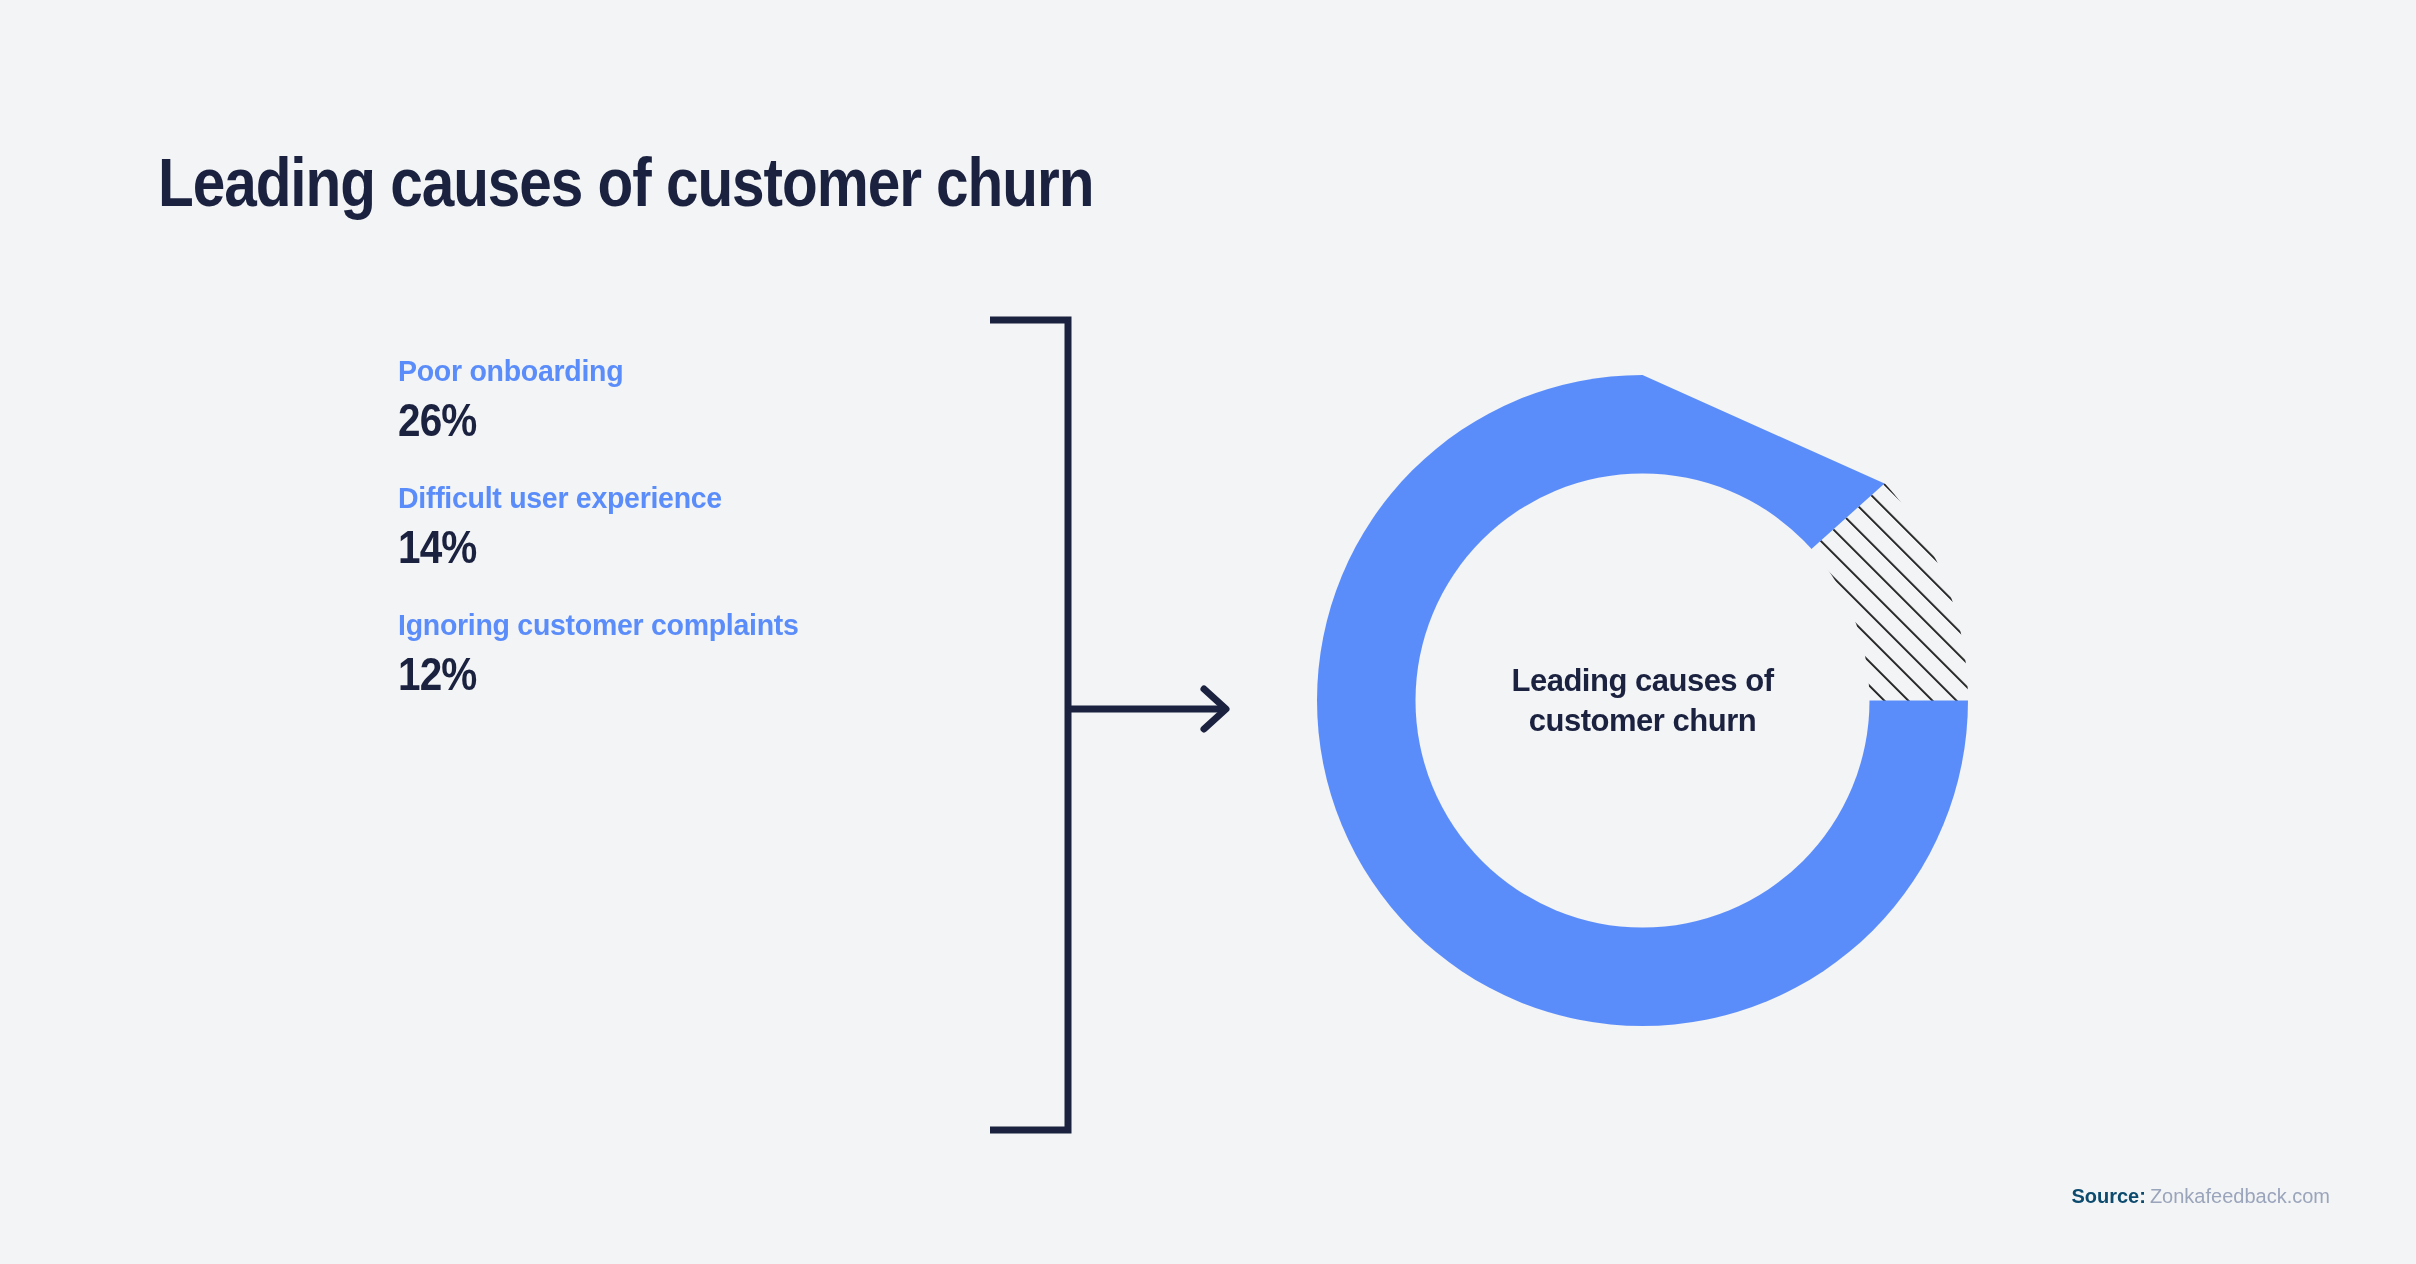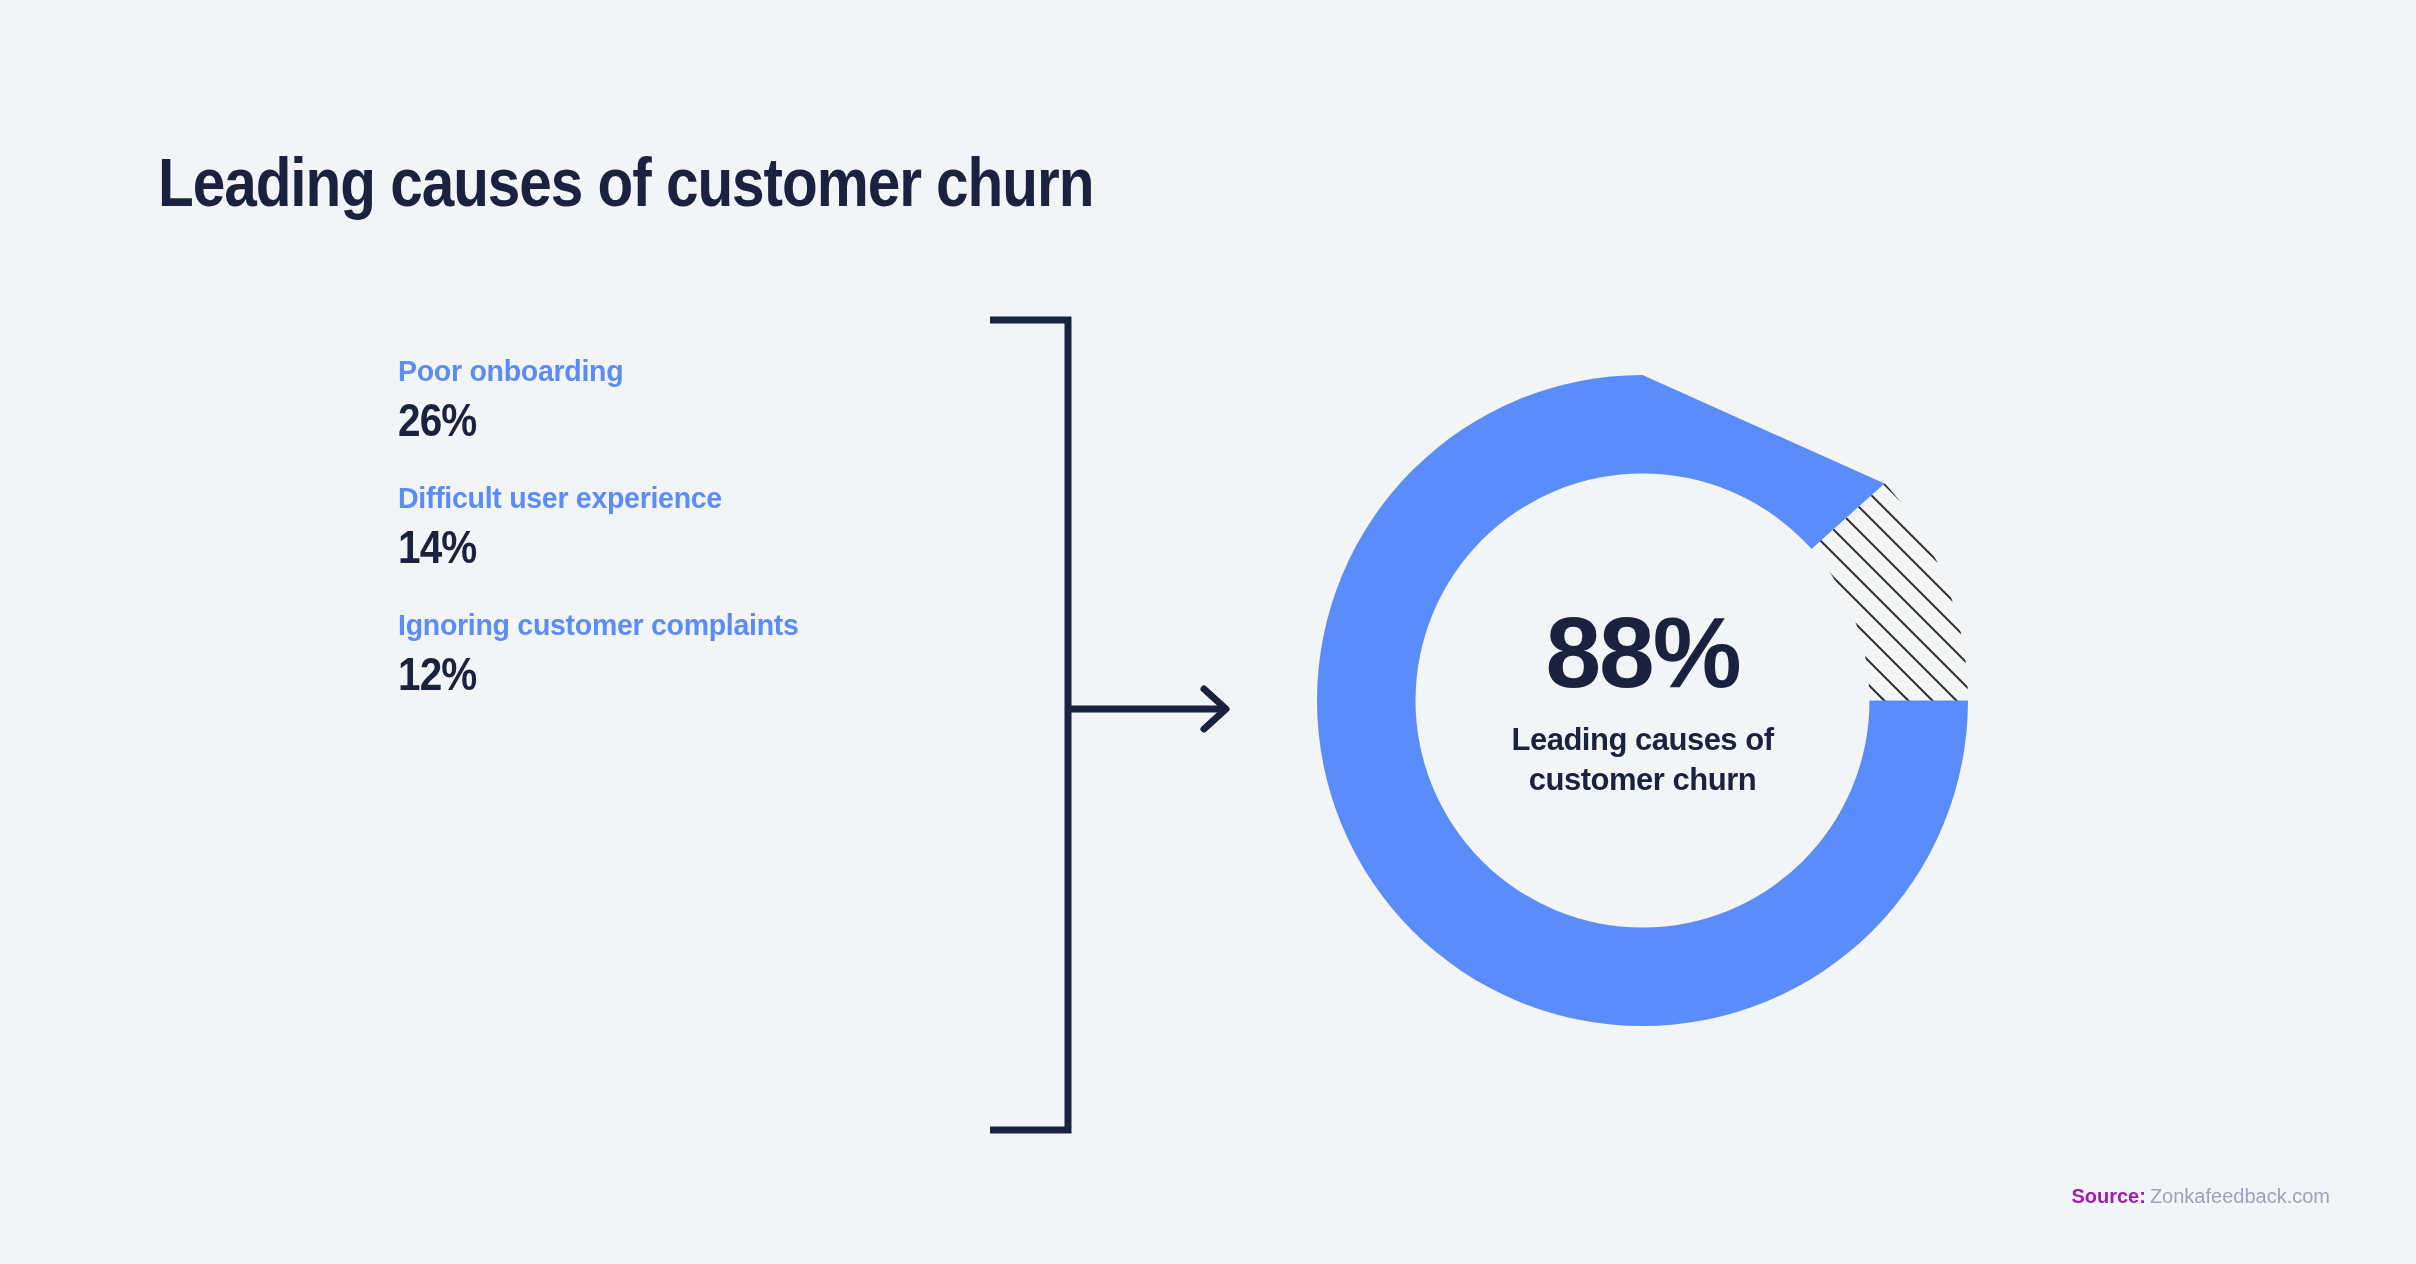--- a/index.html
+++ b/index.html
@@ -96,21 +96,21 @@
   }
 
   
   .source{
     position:absolute;
     right:86px;bottom:58px;
     font-size:20px;
     line-height:1;
     white-space:nowrap;
   }
-  .source-label{font-weight:700;color:#a21caf;}
+  .source-label{font-weight:700;color:#0c4a6e;}
   .source-value{font-weight:400;color:#9aa4bb;margin-left:4px;margin-top:13px;}
 </style>
 </head>
 <body>
 
 <div id="stage">
 
   <div class="page-title">Leading causes of customer churn</div>
 
   <div class="cause-list">
@@ -164,21 +164,20 @@
                  L 651 651
                  L 0 651
                  L 0 0
                  L 325.5 0
                  L 567.5 108.5
                  Z" fill="#5b8dfa"></path>
       </g>
     </svg>
 
     <div class="donut-center">
-      <div class="donut-big">88%</div>
       <div class="donut-sub">Leading causes of customer churn</div>
     </div>
   </div>
 
   <div class="source">
     <span class="source-label">Source:</span><span class="source-value">Zonkafeedback.com</span>
   </div>
 
 </div>
 

